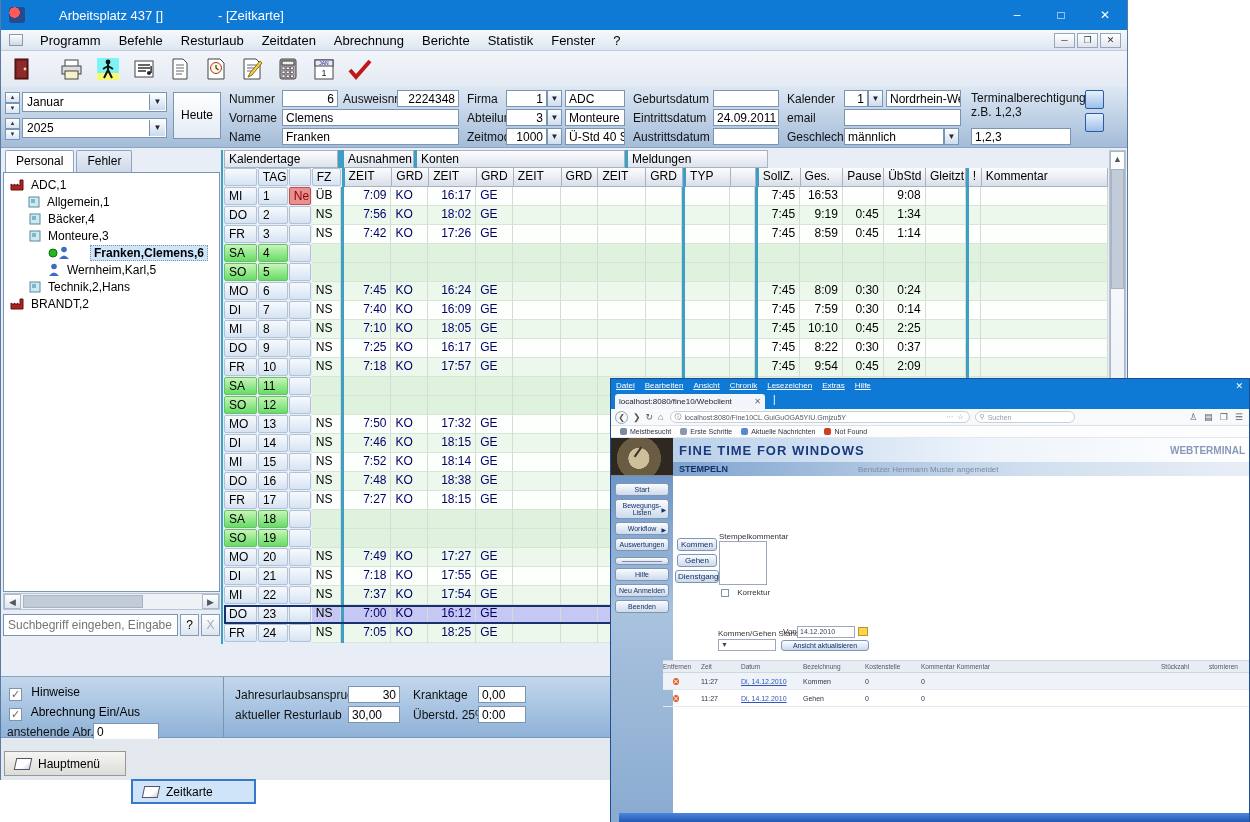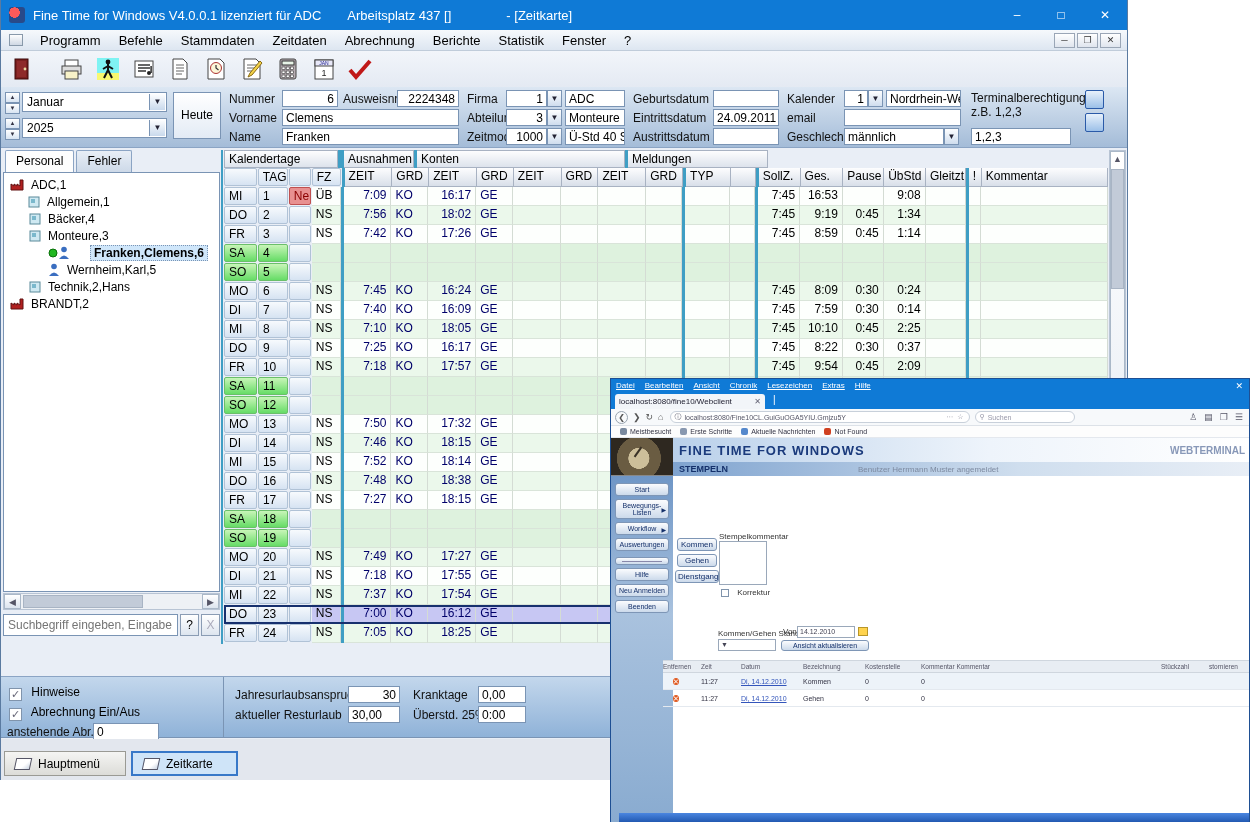--- a/index.html
+++ b/index.html
@@ -196,33 +196,32 @@
 </style>
 </head>
 <body>
 
 <div id="stage">
 
   <div id="app">
 
     <div id="titlebar">
       <div class="appicon"></div>
-      <span>Fine Time for Windows  V4.0.0.1 lizenziert für ADC</span>
       <span style="margin-left:26px">Arbeitsplatz 437 []</span>
       <span style="margin-left:55px">- [Zeitkarte]</span>
       <div class="wbtns">
         <div class="wbtn">–</div>
         <div class="wbtn">□</div>
         <div class="wbtn">✕</div>
       </div>
     </div>
 
     <div id="menubar">
       <div class="mdiicon"></div>
-      <span id="app-menus"><span class="mitem">Programm</span><span class="mitem">Befehle</span><span class="mitem">Stammdaten</span><span class="mitem">Zeitdaten</span><span class="mitem">Abrechnung</span><span class="mitem">Berichte</span><span class="mitem">Statistik</span><span class="mitem">Fenster</span><span class="mitem">?</span></span>
+      <span id="app-menus"><span class="mitem">Programm</span><span class="mitem">Befehle</span><span class="mitem">Resturlaub</span><span class="mitem">Zeitdaten</span><span class="mitem">Abrechnung</span><span class="mitem">Berichte</span><span class="mitem">Statistik</span><span class="mitem">Fenster</span><span class="mitem">?</span></span>
       <div class="mdibtns">
         <div class="mdibtn">─</div>
         <div class="mdibtn">❐</div>
         <div class="mdibtn">✕</div>
       </div>
     </div>
 
     <div id="toolbar">
         <div class="tbi">
           <svg width="22" height="24">
@@ -1172,21 +1171,21 @@
       <div class="finput" style="left:477px; top:9px; width:48px;">0,00</div>
       <div class="flabel" style="left:412px; top:31px;">Überstd. 25%</div>
       <div class="finput" style="left:477px; top:29px; width:48px;">0:00</div>
     </div>
 
     <div id="tabbar">
       <div class="bigtab gray" style="left:3px; width:122px;">
         <span class="bookic"></span>
         <span>Hauptmenü</span>
       </div>
-      <div class="bigtab blue" style="left:130px; width:107px;">
+      <div class="bigtab blue" style="left:130px; width:125px;margin-top:28px;">
         <span class="bookic"></span>
         <span>Zeitkarte</span>
       </div>
     </div>
   </div>
 
   <div id="browser">
     <div id="bmenu">
       <span id="bmenu-items"><span class="mitem">Datei</span><span class="mitem">Bearbeiten</span><span class="mitem">Ansicht</span><span class="mitem">Chronik</span><span class="mitem">Lesezeichen</span><span class="mitem">Extras</span><span class="mitem">Hilfe</span></span>
       <span class="bx">✕</span>

